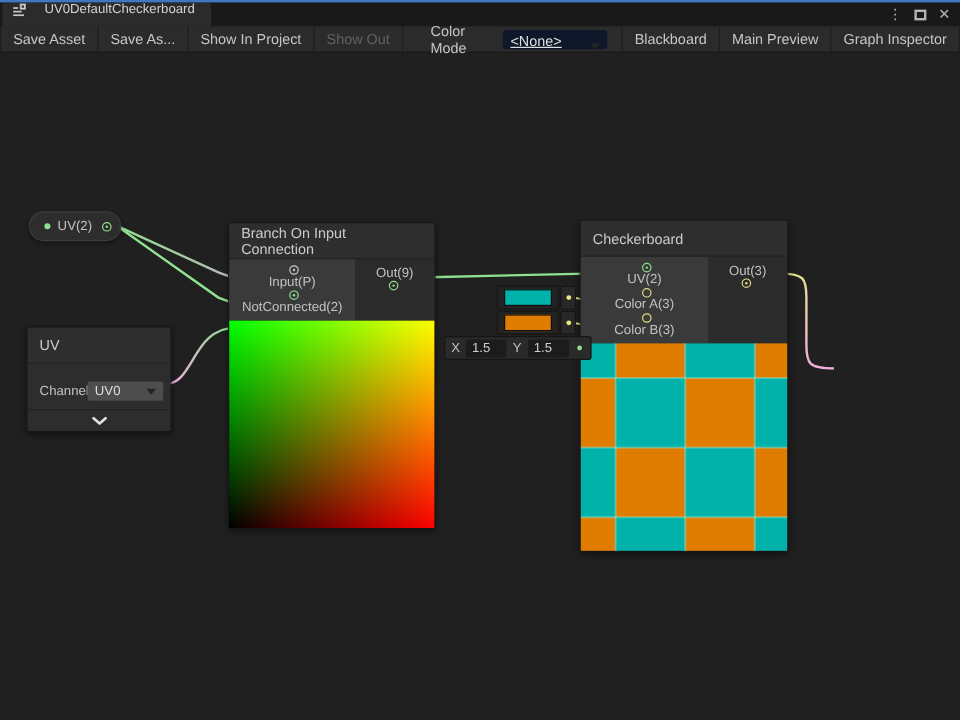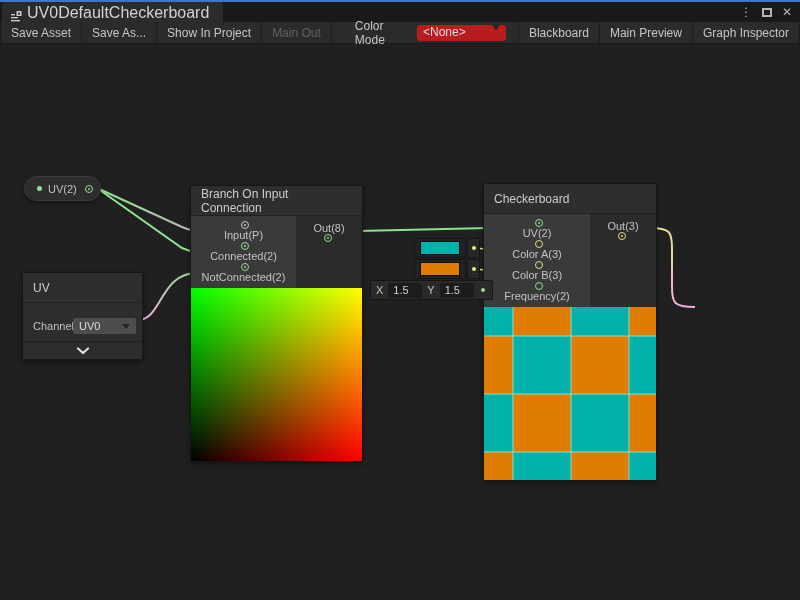--- a/index.html
+++ b/index.html
@@ -3,37 +3,37 @@
 <meta charset="utf-8">
 <style>
   * { margin:0; padding:0; box-sizing:border-box; }
   html,body { width:800px; height:600px; overflow:hidden; background:#202020;
     font-family:"Liberation Sans", sans-serif; }
   .stage { position:relative; width:800px; height:600px; background:#202020; }
 
   
   .topline { position:absolute; top:0; left:0; width:800px; height:2px; background:#3e79bf; z-index:6; }
   .tabbar { position:absolute; top:2px; left:0; width:800px; height:20px; background:#191919; z-index:5; display:flex; align-items:stretch; }
-  .tab { display:flex; align-items:flex-end; gap:5px; background:#2b2b2b; padding:0 14px 0 8px; margin-left:2px;
-         border-radius:3px 3px 0 0; color:#d2d2d2; font-size:16px; }
+  .tab { display:flex; align-items:flex-start; gap:15px; background:#2b2b2b; padding:0 14px 0 8px; margin-left:2px;
+         border-radius:3px 3px 0 0; color:#d2d2d2; font-size:11px; }
   .winctrl { margin-left:auto; display:flex; align-items:center; gap:10px; padding-right:8px; color:#b5b5b5; }
   .kebab { font-size:12px; letter-spacing:0; }
   .maxbox { width:10px; height:9px; border:2px solid #b5b5b5; display:inline-block; }
   .closex { font-size:12px; }
 
   
   .toolbar { position:absolute; top:22px; left:0; width:800px; height:22px; background:#2b2b2b;
              border-bottom:1px solid #181818; display:flex; align-items:stretch; z-index:5; font-size:12px; color:#c6c6c6; }
   .tbtn { display:flex; align-items:center; padding:0 10px; border-right:1px solid #1e1e1e; cursor:default; white-space:nowrap; }
   .tbtn.first { border-left:1px solid #1e1e1e; }
   .tbtn.disabled { color:#626262; }
   .tb-spacer { margin-left:auto; }
   .cm-label { display:flex; align-items:center; padding:0 8px;margin-left:15px; }
-  .cm-dd { display:flex; align-items:flex-start; justify-content:space-between; width:100px; height:16px; align-self:center;
-           background:#b91c1c; border-radius:3px; padding:0 6px; color:#dedede; margin-right:12px; }
+  .cm-dd { display:flex; align-items:flex-end; justify-content:space-between; width:100px; height:16px; align-self:center;
+           background:#0f172a; border-radius:3px; padding:0 6px; color:#dedede; margin-right:12px;text-decoration:underline; }
   .dd-arrow { width:0; height:0; border-left:4px solid transparent; border-right:4px solid transparent; border-top:5px solid #242424; }
 
   
   .canvas { position:absolute; top:44px; left:0; width:800px; height:556px; background:#202020; overflow:hidden; }
   .edges { position:absolute; top:0; left:0; z-index:1; pointer-events:none; }
 
   
   .node { position:absolute; z-index:2; border:1px solid #161616; border-radius:2px; box-shadow:0 2px 5px rgba(0,0,0,.45); }
   .node-header { height:30px; background:#2e2e2e; display:flex; align-items:center; padding:0 10px;
                  color:#cccccc; font-size:12px; border-bottom:1px solid #212121; }
@@ -119,21 +119,21 @@
       <span class="kebab">⋮</span>
       <span class="maxbox"></span>
       <span class="closex">✕</span>
     </div>
   </div>
 
   <div class="toolbar">
     <div class="tbtn first">Save Asset</div>
     <div class="tbtn">Save As...</div>
     <div class="tbtn">Show In Project</div>
-    <div class="tbtn disabled">Main Out</div>
+    <div class="tbtn disabled">Show Out</div>
     <div class="tb-spacer"></div>
     <div class="cm-label">Color Mode</div>
     <div class="cm-dd">
       <span>&lt;None&gt;</span>
       <span class="dd-arrow"></span>
     </div>
     <div class="tbtn first">Blackboard</div>
     <div class="tbtn">Main Preview</div>
     <div class="tbtn">Graph Inspector</div>
   </div>
@@ -174,30 +174,26 @@
     <div class="node" style="left:190px; top:141px; width:173px;">
       <div class="node-header">Branch On Input Connection</div>
       <div class="node-body">
         <div class="in-col">
           <div class="port-row">
             <span class="port c-white connected"></span>
             <span class="plabel">Input(P)</span>
           </div>
           <div class="port-row">
             <span class="port c-green connected"></span>
-            <span class="plabel">Connected(2)</span>
-          </div>
-          <div class="port-row">
-            <span class="port c-green connected"></span>
             <span class="plabel">NotConnected(2)</span>
           </div>
         </div>
         <div class="out-col">
           <div class="port-row out">
-            <span class="plabel">Out(8)</span>
+            <span class="plabel">Out(9)</span>
             <span class="port c-green connected"></span>
           </div>
         </div>
       </div>
       <div class="uv-preview"></div>
     </div>
 
     <div class="node" style="left:22px; top:228px; width:121px;">
       <div class="node-header">UV</div>
       <div class="uvnode-body">
@@ -225,24 +221,20 @@
             <span class="plabel">UV(2)</span>
           </div>
           <div class="port-row">
             <span class="port c-yellow"></span>
             <span class="plabel">Color A(3)</span>
           </div>
           <div class="port-row">
             <span class="port c-yellow"></span>
             <span class="plabel">Color B(3)</span>
           </div>
-          <div class="port-row">
-            <span class="port c-green"></span>
-            <span class="plabel">Frequency(2)</span>
-          </div>
         </div>
         <div class="out-col">
           <div class="port-row out">
             <span class="plabel">Out(3)</span>
             <span class="port c-yellow connected"></span>
           </div>
         </div>
       </div>
       <div class="checker-preview" style="--ca: #00b2aa; --cb: #e07d00;"></div>
     </div>

